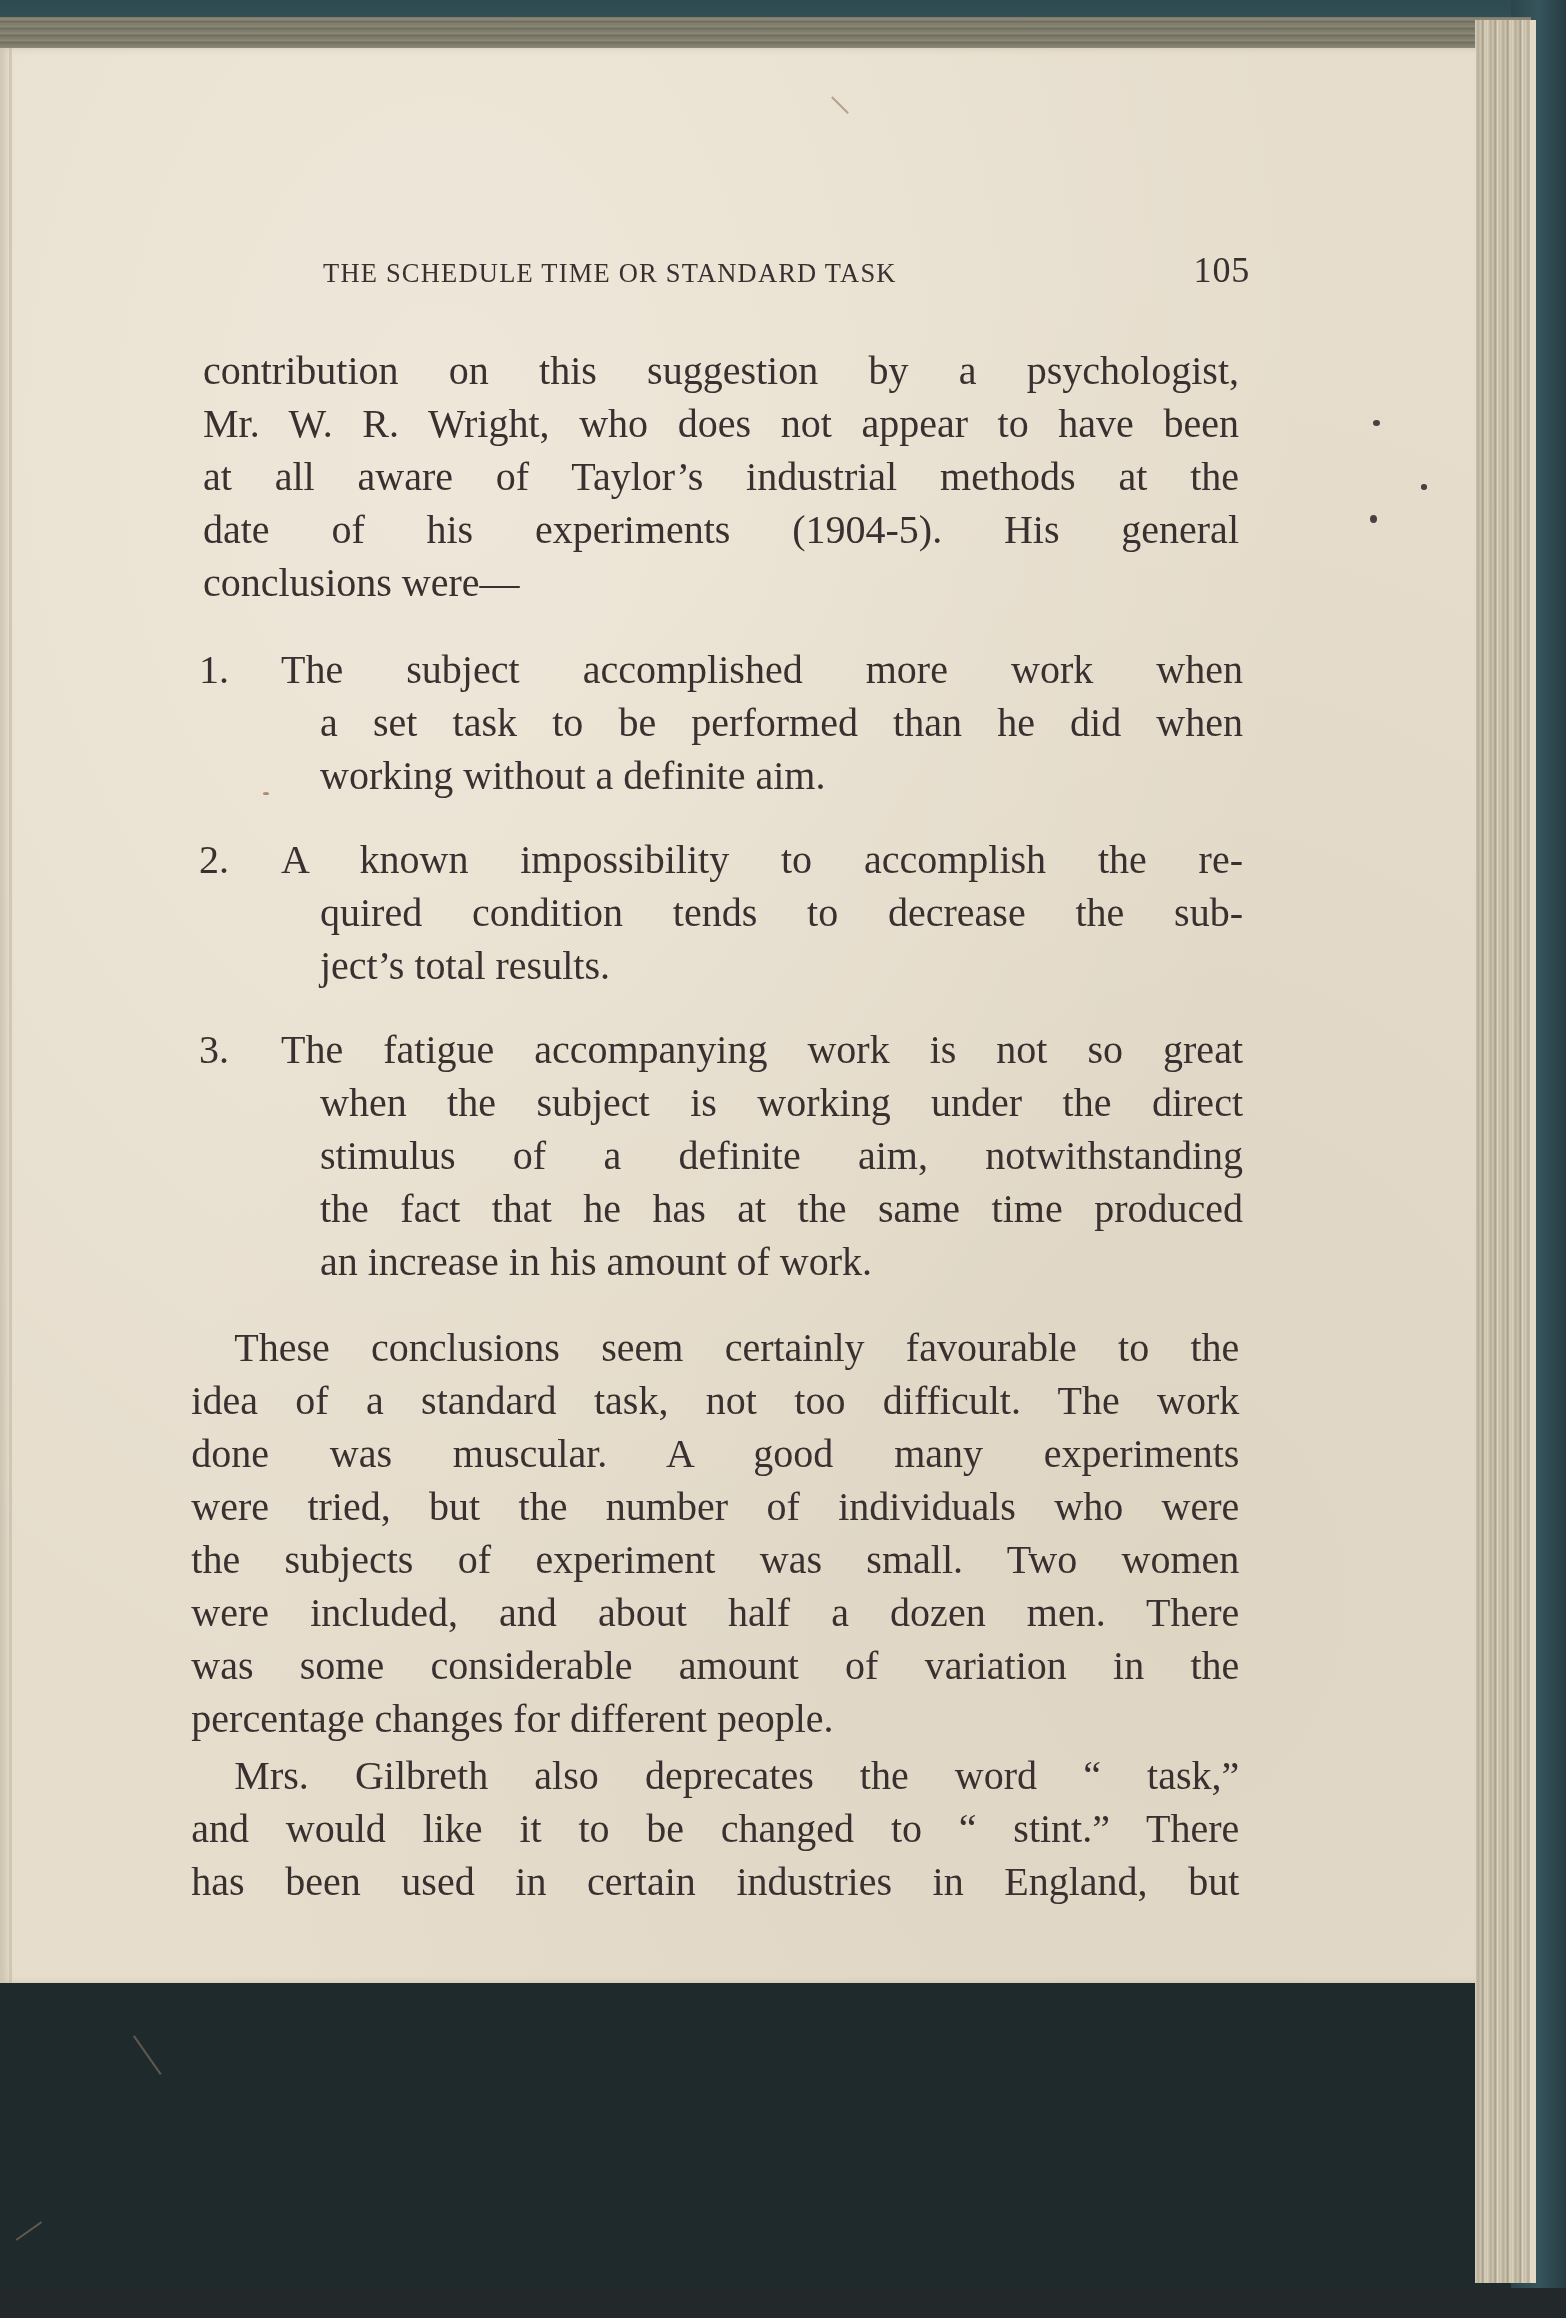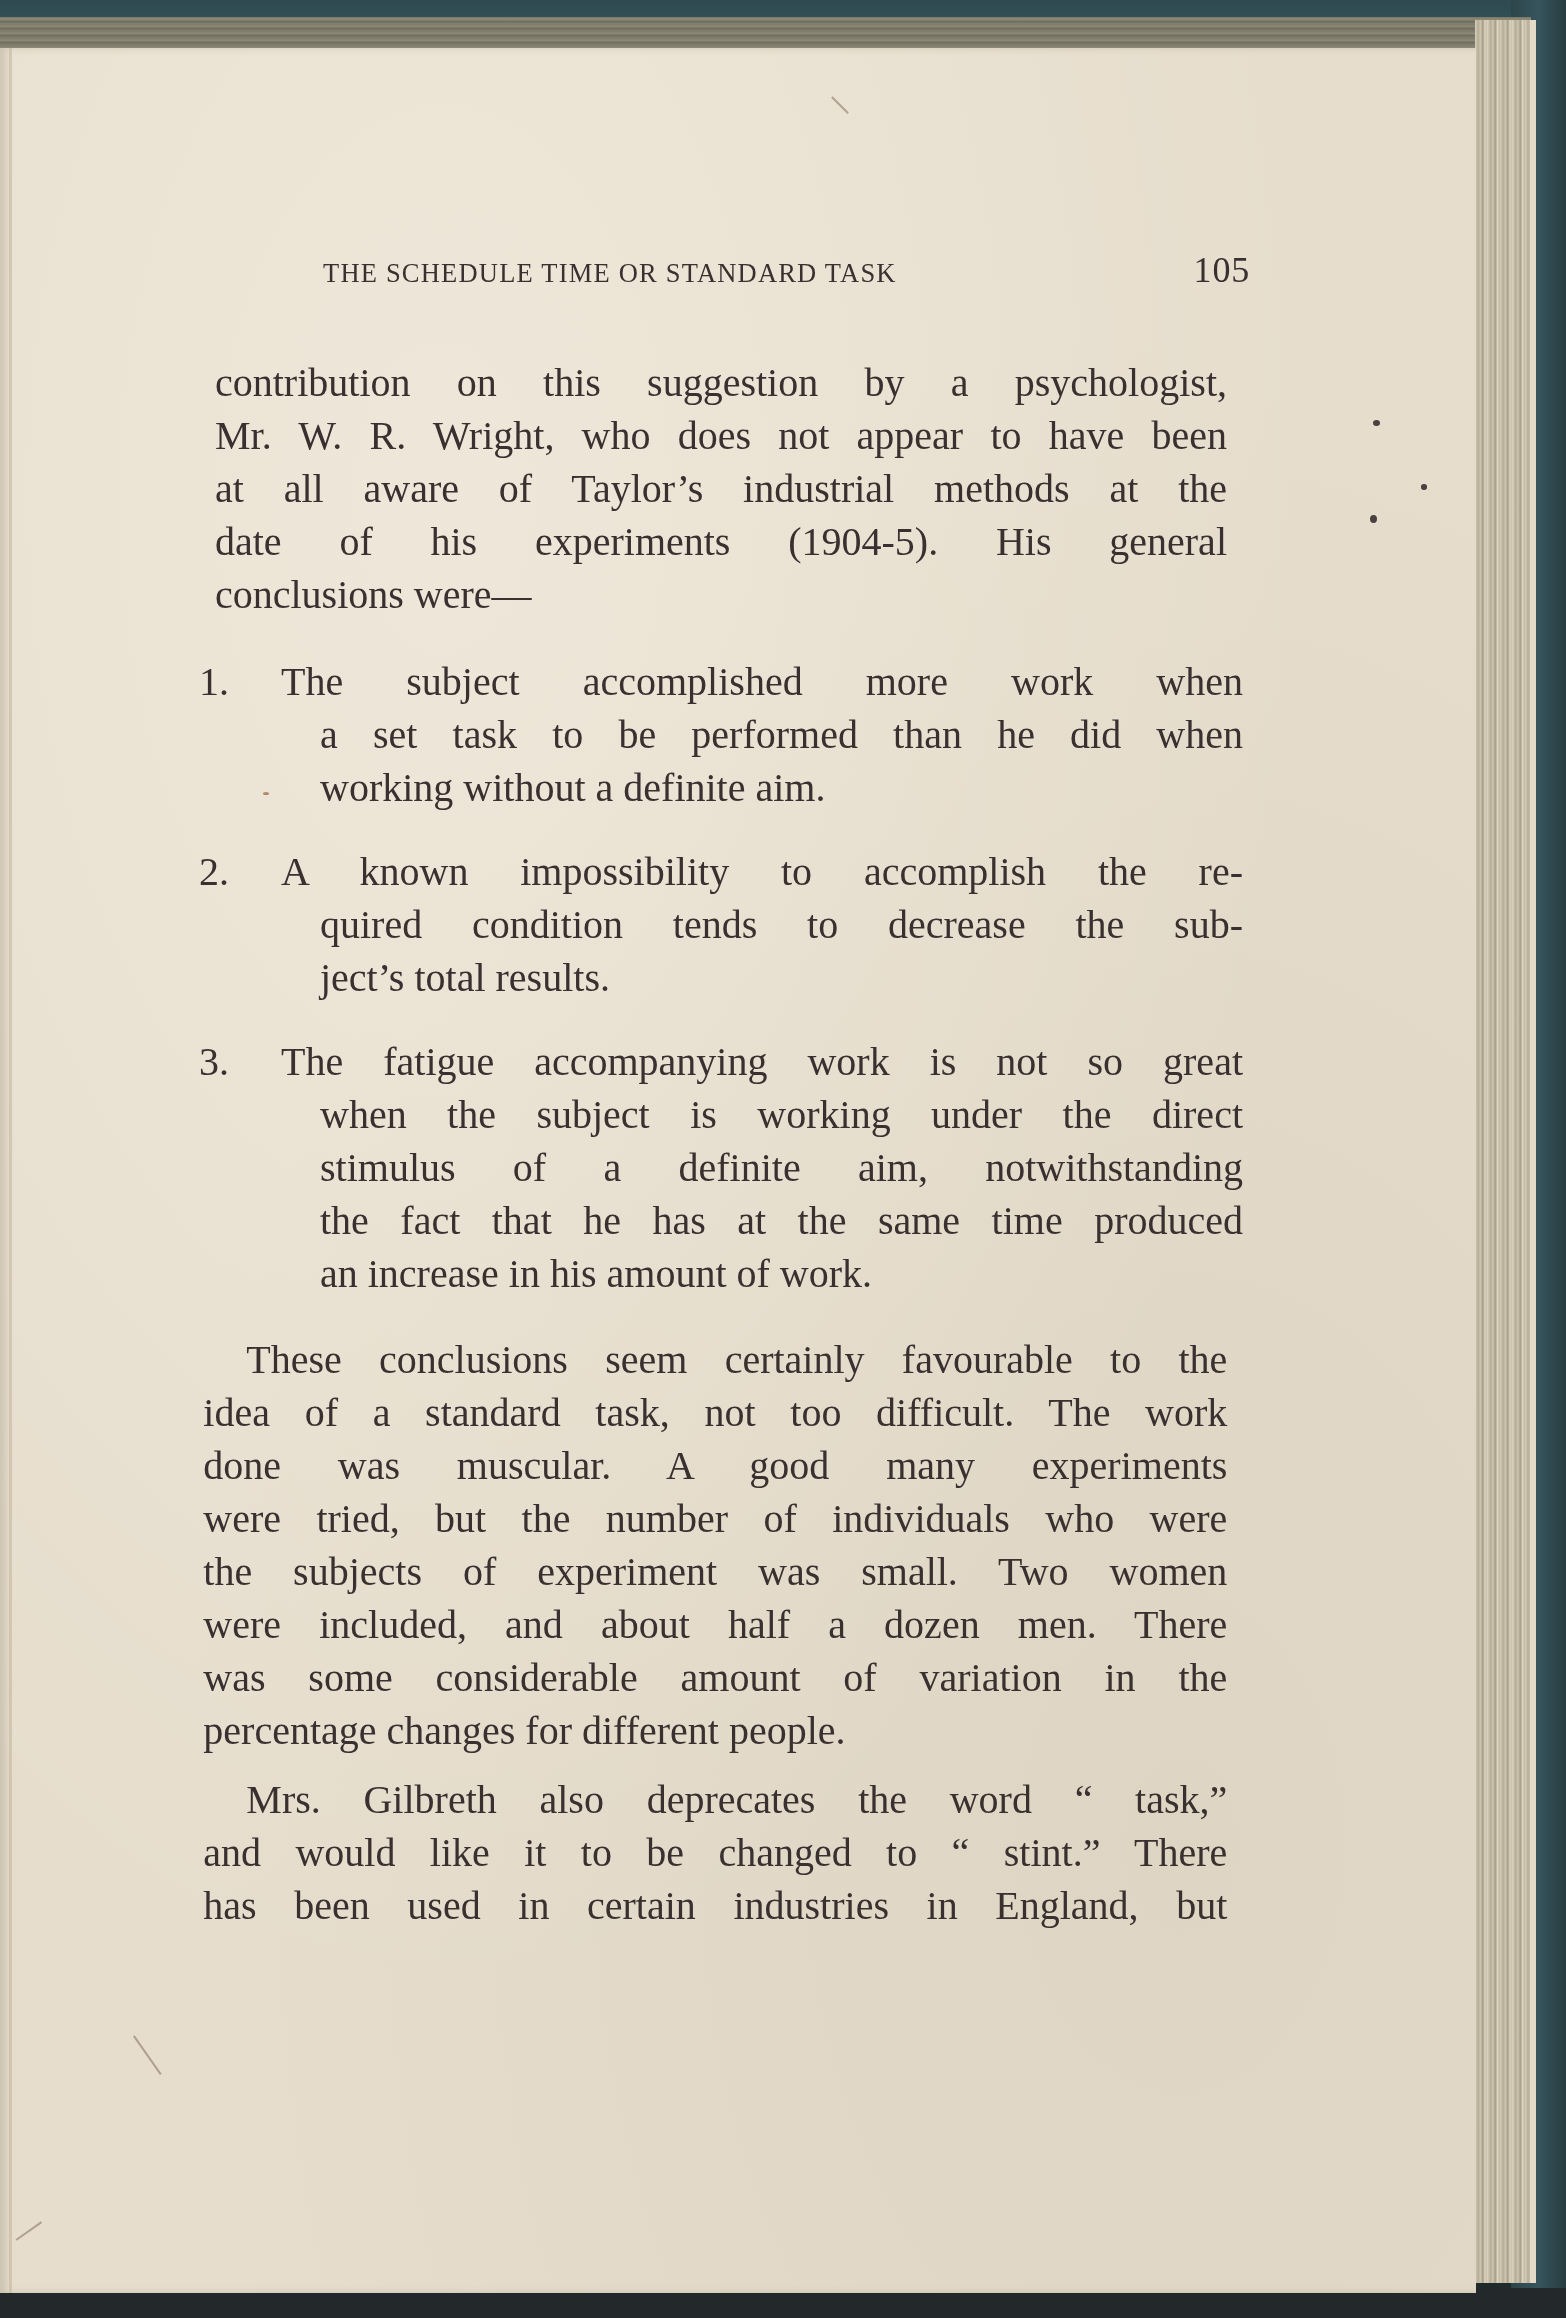--- a/index.html
+++ b/index.html
@@ -51,21 +51,21 @@
     .edges-right::after {
       content: "";
       position: absolute;
       right: -4.7px; top: 0;
       width: 6.2px; height: 100%;
       background: #e3dac8;
     }
     .page {
       position: absolute;
       left: 0; top: 48px;
-      width: 1476px; height: 2245px;
+      width: 1476px; height: 1935px;
       background: #e6ddcd;
       background-image:
         radial-gradient(ellipse at 30% 20%, rgba(255,250,240,0.35), rgba(0,0,0,0) 60%),
         radial-gradient(ellipse at 80% 80%, rgba(200,188,165,0.25), rgba(0,0,0,0) 60%);
       box-shadow: inset 6.2px 0 7.8px rgba(160,148,125,0.35);
     }
     .gutter-line {
       position: absolute;
       left: 9.3px; top: 0;
       width: 2.3px; height: 100%;
@@ -92,21 +92,21 @@
     .text-block {
       position: absolute;
       left: 199px;
       top: 343px;
       width: 1044px;
       color: #3a3030;
       font-size: 40px;
       line-height: 53px;
     }
     .para {
-      margin: 16px;
+      margin: 4px;
       text-align: justify;
       text-align-last: left;
     }
     .para .line {
       display: block;
       text-align: justify;
       text-align-last: justify;
       white-space: nowrap;
     }
     .para .line.last {

